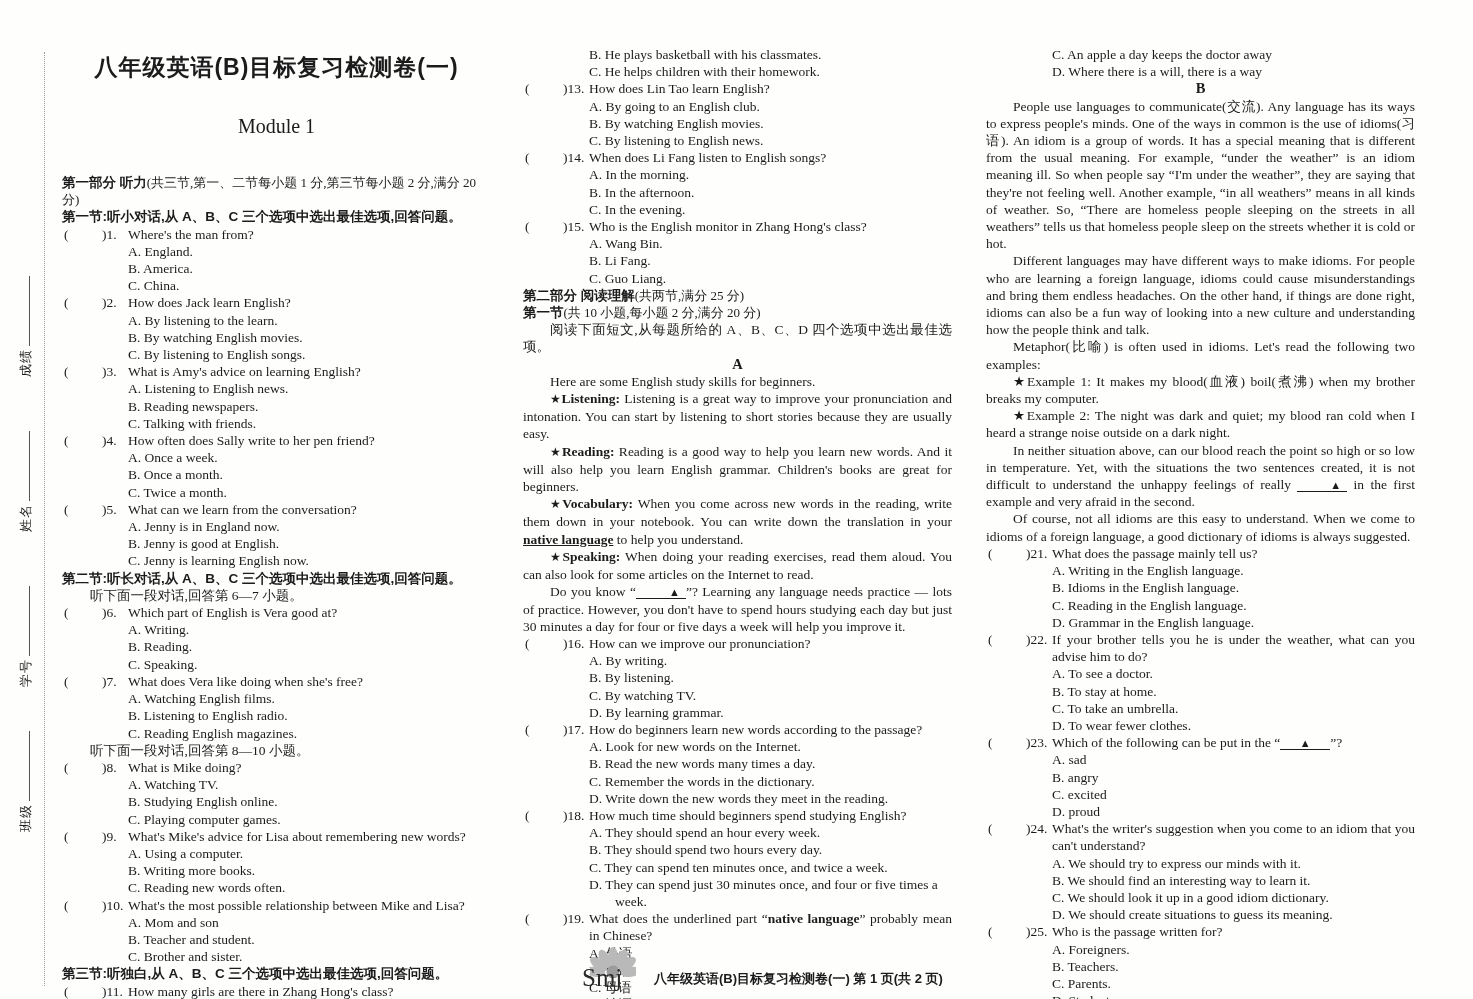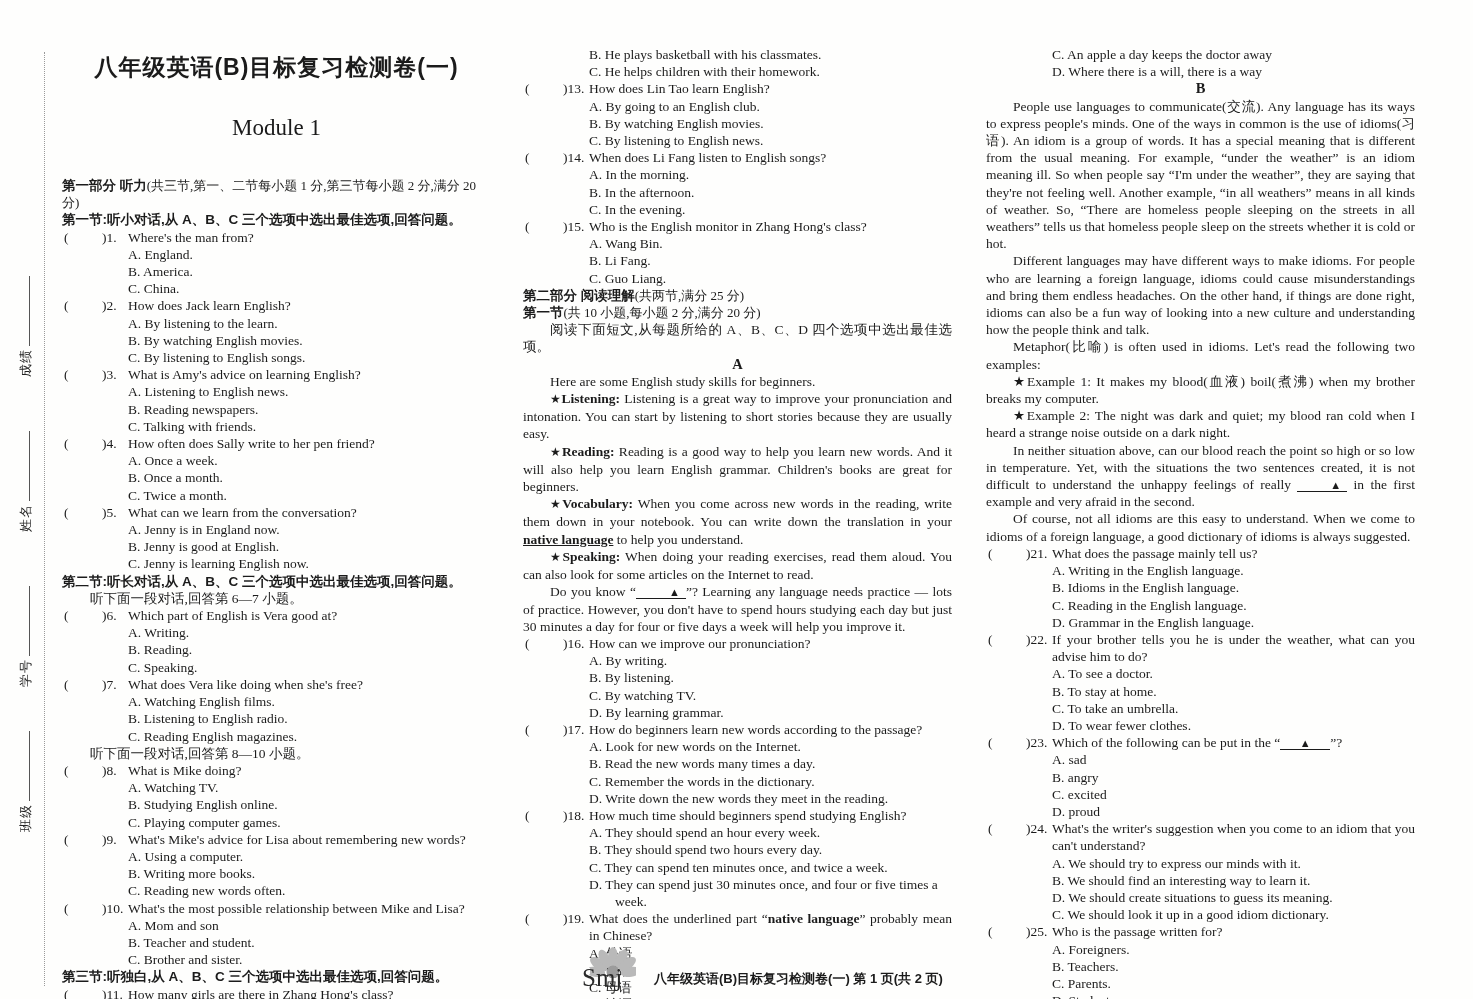--- a/index.html
+++ b/index.html
@@ -4,21 +4,21 @@
 <style>
   *{margin:0;padding:0;box-sizing:border-box;}
   html,body{background:#ffffff;}
   #page{position:relative;width:1473px;height:999px;background:#fefefd;overflow:hidden;
         font-family:"Liberation Serif","DejaVu Serif",serif;font-size:13.5px;color:#1b1b1b;}
   .col{position:absolute;top:46px;width:429px;}
   #colwrap1{left:62px;} #colwrap2{left:523px;} #colwrap3{left:986px;}
   .ln{line-height:17.2px;min-height:17.2px;}
   .title{text-align:center;font-family:"Liberation Sans","DejaVu Sans",sans-serif;font-weight:bold;
          font-size:23px;letter-spacing:1px;margin-top:6px;}
-  .module{text-align:center;font-size:23px;margin-top:32px;margin-bottom:36px;}
+  .module{text-align:center;font-size:20px;margin-top:32px;margin-bottom:36px;}
   .part .cnb{font-family:"Liberation Sans","DejaVu Sans",sans-serif;font-weight:bold;font-size:13.5px;}
   .part .cnr{font-size:13px;}
   .hb{font-family:"Liberation Sans","DejaVu Sans",sans-serif;font-weight:bold;font-size:13.5px;}
   .cn{padding-left:28px;}
   .pcn,.p{text-indent:2em;text-align:justify;}
   .ctr{text-align:center;font-weight:bold;font-size:14.5px;}
   .starch{font-size:12px;}
   .q{position:relative;padding-left:66px;text-align:justify;}
   .q .pa{position:absolute;left:2px;}
   .q .qn{position:absolute;left:40px;}
@@ -225,22 +225,22 @@
         <div class="ln q"><span class="pa">(</span><span class="qn">)23.</span>Which of the following can be put in the “<span class="bk">▲</span>”?</div>
         <div class="ln opr opr4">
           <span class="opt">A. sad</span>
           <span class="opt">B. angry</span>
           <span class="opt">C. excited</span>
           <span class="opt">D. proud</span>
         </div>
         <div class="ln q"><span class="pa">(</span><span class="qn">)24.</span>What's the writer's suggestion when you come to an idiom that you can't understand?</div>
         <div class="ln o1">A. We should try to express our minds with it.</div>
         <div class="ln o1">B. We should find an interesting way to learn it.</div>
+        <div class="ln o1">C. We should look it up in a good idiom dictionary.</div>
         <div class="ln o1">D. We should create situations to guess its meaning.</div>
-        <div class="ln o1">C. We should look it up in a good idiom dictionary.</div>
         <div class="ln q"><span class="pa">(</span><span class="qn">)25.</span>Who is the passage written for?</div>
         <div class="ln opr opr2">
           <span class="opt">A. Foreigners.</span>
           <span class="opt">B. Teachers.</span>
         </div>
         <div class="ln opr opr2">
           <span class="opt">C. Parents.</span>
           <span class="opt">D. Students.</span>
         </div>
       </div>

